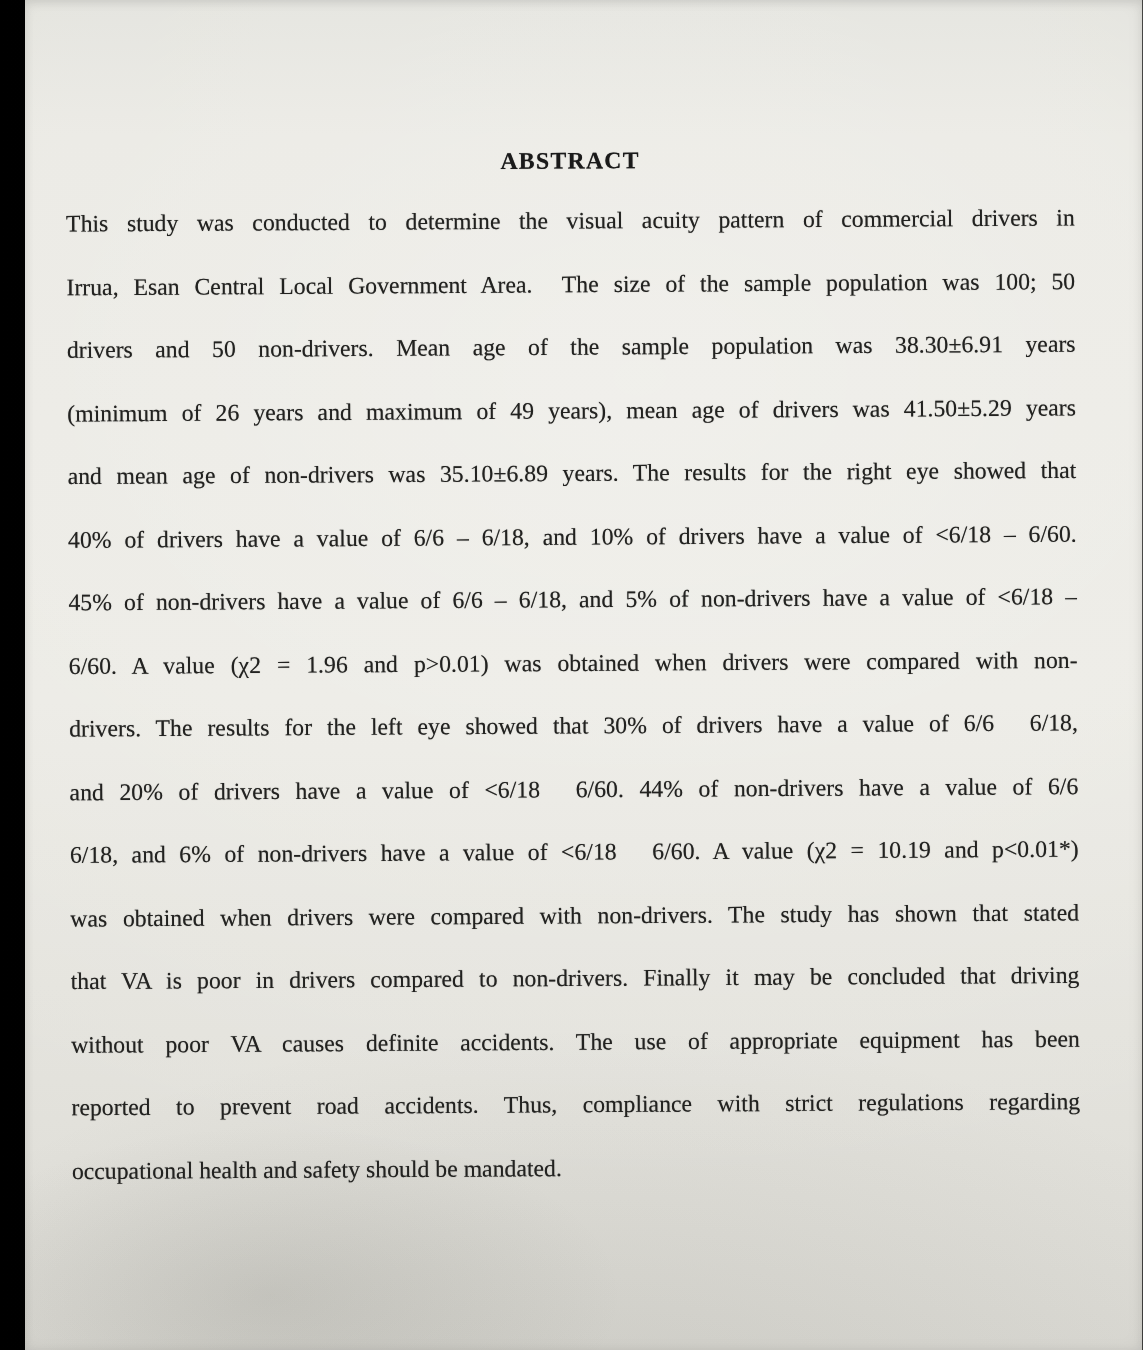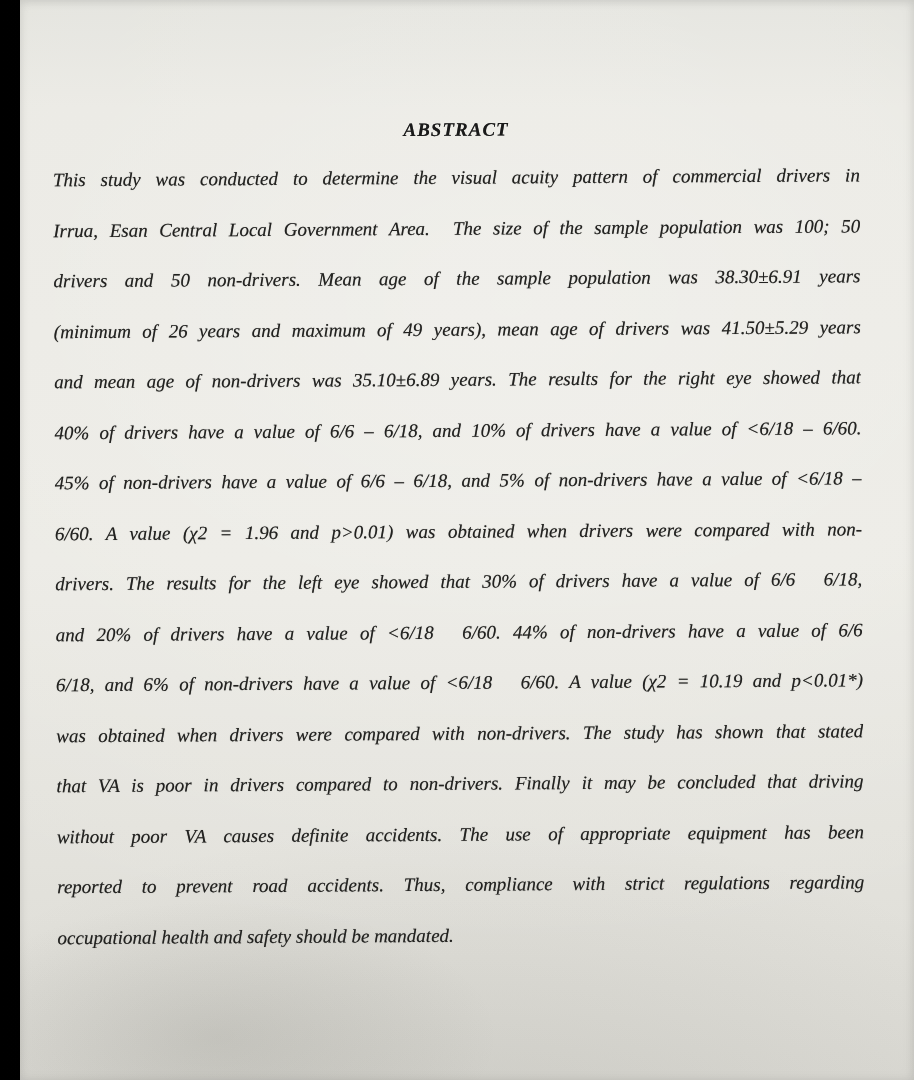--- a/index.html
+++ b/index.html
@@ -6,21 +6,20 @@
   html, body {
     width: 914px; height: 1080px;
     overflow: hidden;
     background: #0b0b0a;
     font-family: "Liberation Serif", serif;
   }
   .photo {
     position: relative;
     width: 914px; height: 1080px;
     background: linear-gradient(90deg, #000 0%, #050505 60%, #131311 100%);
-    font-style: italic;
   }
   
   .paper {
     position: absolute;
     left: 20px; top: 0; right: 0; bottom: 0;
     background:
       radial-gradient(45% 18% at 22% 96%, rgba(88,88,80,0.14), transparent 70%),
       radial-gradient(120% 55% at 50% 110%, rgba(70,70,62,0.12), transparent 62%),
       radial-gradient(150% 85% at 55% 28%, rgba(255,255,255,0.30), transparent 72%),
       linear-gradient(180deg, #e2e2dc 0%, #e9e8e2 10%, #ebeae4 52%, #e3e2dc 80%, #dcdbd5 100%);

